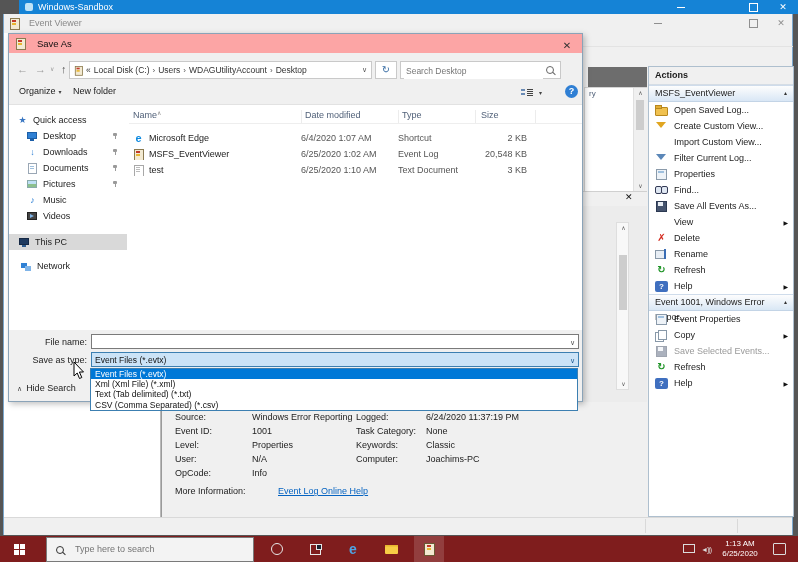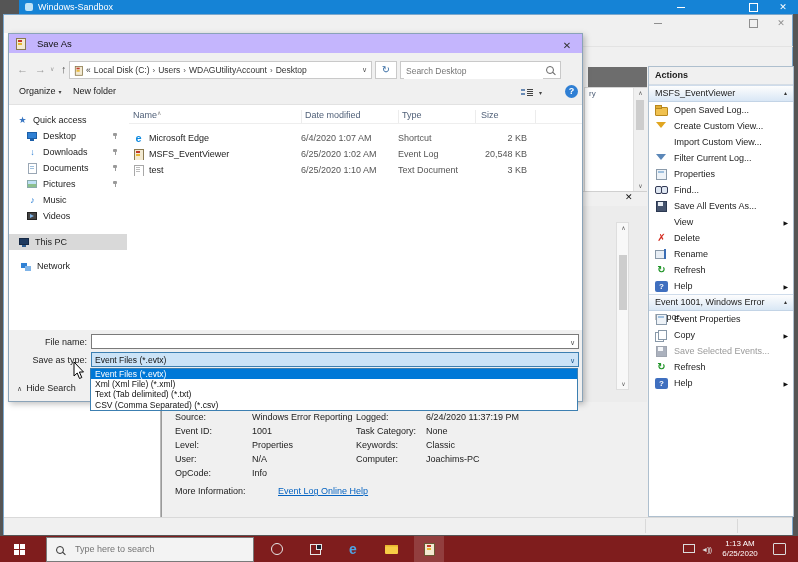--- a/index.html
+++ b/index.html
@@ -75,21 +75,21 @@
   .ai-del{color:#d42a1e;font-weight:bold;font-size:10px;line-height:12px;text-align:center;}
   .ai-ren::before{content:"";position:absolute;left:0;top:2px;width:8px;height:7px;background:#e8eef5;border:1px solid #8898a8;}
   .ai-ren::after{content:"";position:absolute;left:9px;top:1px;width:2px;height:10px;background:#3a6db5;}
   .ai-ref{color:#1f9427;font-weight:bold;font-size:10px;line-height:12px;text-align:center;}
   .ai-help{background:#3f6fbf;border-radius:2px;color:#fff;font-weight:bold;font-size:8px;line-height:12px;text-align:center;width:11px;height:11px;}
   .ai-copy::before{content:"";position:absolute;left:0px;top:3px;width:7px;height:8px;background:#fff;border:1px solid #8898a8;}
   .ai-copy::after{content:"";position:absolute;left:3px;top:1px;width:7px;height:8px;background:#fff;border:1px solid #8898a8;}
 
   
   #dialog{left:8px;top:33px;width:575px;height:369px;background:#f0f0f0;border:1px solid #8aa3b8;box-sizing:border-box;box-shadow:2px 2px 6px rgba(0,0,0,.25);z-index:5;}
-  #dlg-titlebar{position:absolute;left:0;top:0;width:100%;height:19px;background:#c4b5fd;display:flex;align-items:center;}
+  #dlg-titlebar{position:absolute;left:0;top:0;width:100%;height:19px;background:#fca5a5;display:flex;align-items:center;}
   #dlg-title{margin-left:6px;font-size:9.5px;color:#111;}
   #dlg-close{position:absolute;right:0;top:0;width:30px;height:22px;display:flex;align-items:center;justify-content:center;color:#333;font-size:10px;cursor:pointer;}
   .navbtn{position:absolute;top:27px;color:#9a9a9a;font-size:11px;line-height:17px;cursor:pointer;}
   .crumbbox{position:absolute;left:60px;top:27px;width:303px;height:18px;background:#fff;border:1px solid #c9c9c9;box-sizing:border-box;display:flex;align-items:center;font-size:8.5px;color:#333;}
   .crumb-sep{margin:0 3px;color:#555;font-size:8px;}
   .crumb{cursor:pointer;}
   #crumb-caret{position:absolute;right:4px;color:#555;font-size:7px;}
   #refreshbox{position:absolute;left:366px;top:27px;width:22px;height:18px;background:#fff;border:1px solid #c9c9c9;box-sizing:border-box;text-align:center;color:#3a6ea5;font-size:10px;line-height:16px;cursor:pointer;}
   #searchbox{position:absolute;left:391px;top:27px;width:161px;height:18px;background:#fff;border:1px solid #c9c9c9;box-sizing:border-box;}
   #searchbox input{position:absolute;left:3px;top:1px;width:135px;height:14px;border:none;outline:none;font-size:8.5px;color:#777;font-family:inherit;}
@@ -205,20 +205,24 @@
       <span class="ctl-line"></span>
     </div>
   <div class="winctl" style="left:740px;">
       <span class="ctl-box"></span>
     </div>
   <div class="winctl" style="left:770px;">
       <span class="ctl-x">✕</span>
     </div>
 
   <div id="ev-win" class="abs"></div>
+  <div id="ev-titlebar" class="abs">
+    <span class="fic fi-evlog" style="margin-left:5px;"></span>
+    <span id="ev-title">Event Viewer</span>
+  </div>
   <div class="evctl" style="left:645px;">
       <span class="gctl-line"></span>
     </div>
   <div class="evctl" style="left:740px;">
       <span class="gctl-box"></span>
     </div>
   <div class="evctl" style="left:768px;">
       <span>✕</span>
     </div>
   <div id="ev-menuline" class="abs"></div>

